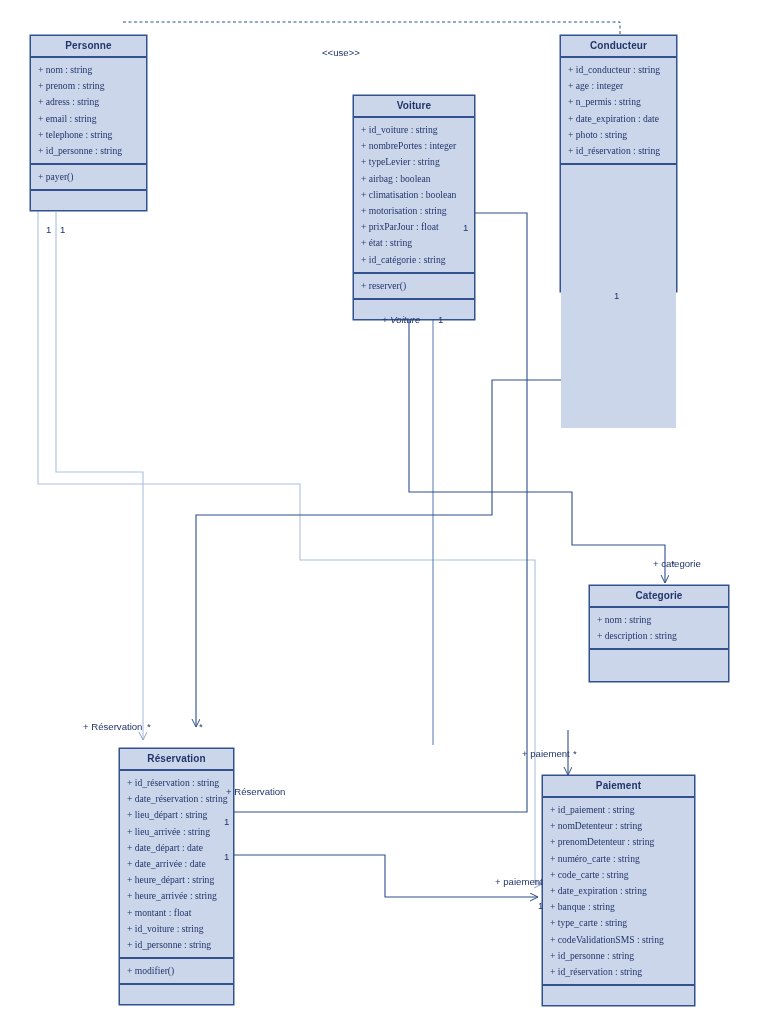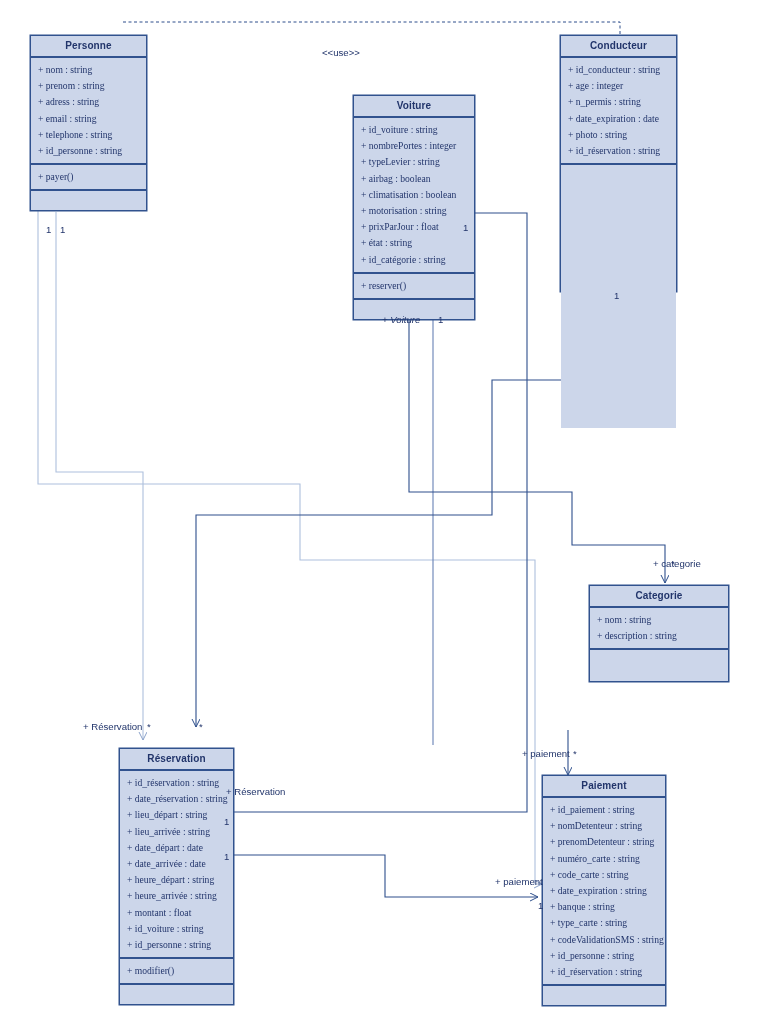--- a/index.html
+++ b/index.html
@@ -177,21 +177,21 @@
       <div class="uml-attr">+ montant  : float</div>
       <div class="uml-attr">+ id_voiture : string</div>
       <div class="uml-attr">+ id_personne : string</div>
     </div>
     <div class="uml-compartment">
       <div class="uml-attr">+ modifier()</div>
     </div>
     <div class="uml-compartment uml-empty"></div>
   </div>
 
-  <div class="uml-class" style="left:542px;top:775px;width:124px;">
+  <div class="uml-class" style="left:542px;top:775px;width:153px;">
     <div class="uml-name">Paiement</div>
     <div class="uml-compartment">
       <div class="uml-attr">+ id_paiement : string</div>
       <div class="uml-attr">+ nomDetenteur : string</div>
       <div class="uml-attr">+ prenomDetenteur : string</div>
       <div class="uml-attr">+ numéro_carte : string</div>
       <div class="uml-attr">+ code_carte : string</div>
       <div class="uml-attr">+ date_expiration  : string</div>
       <div class="uml-attr">+ banque  : string</div>
       <div class="uml-attr">+ type_carte : string</div>

